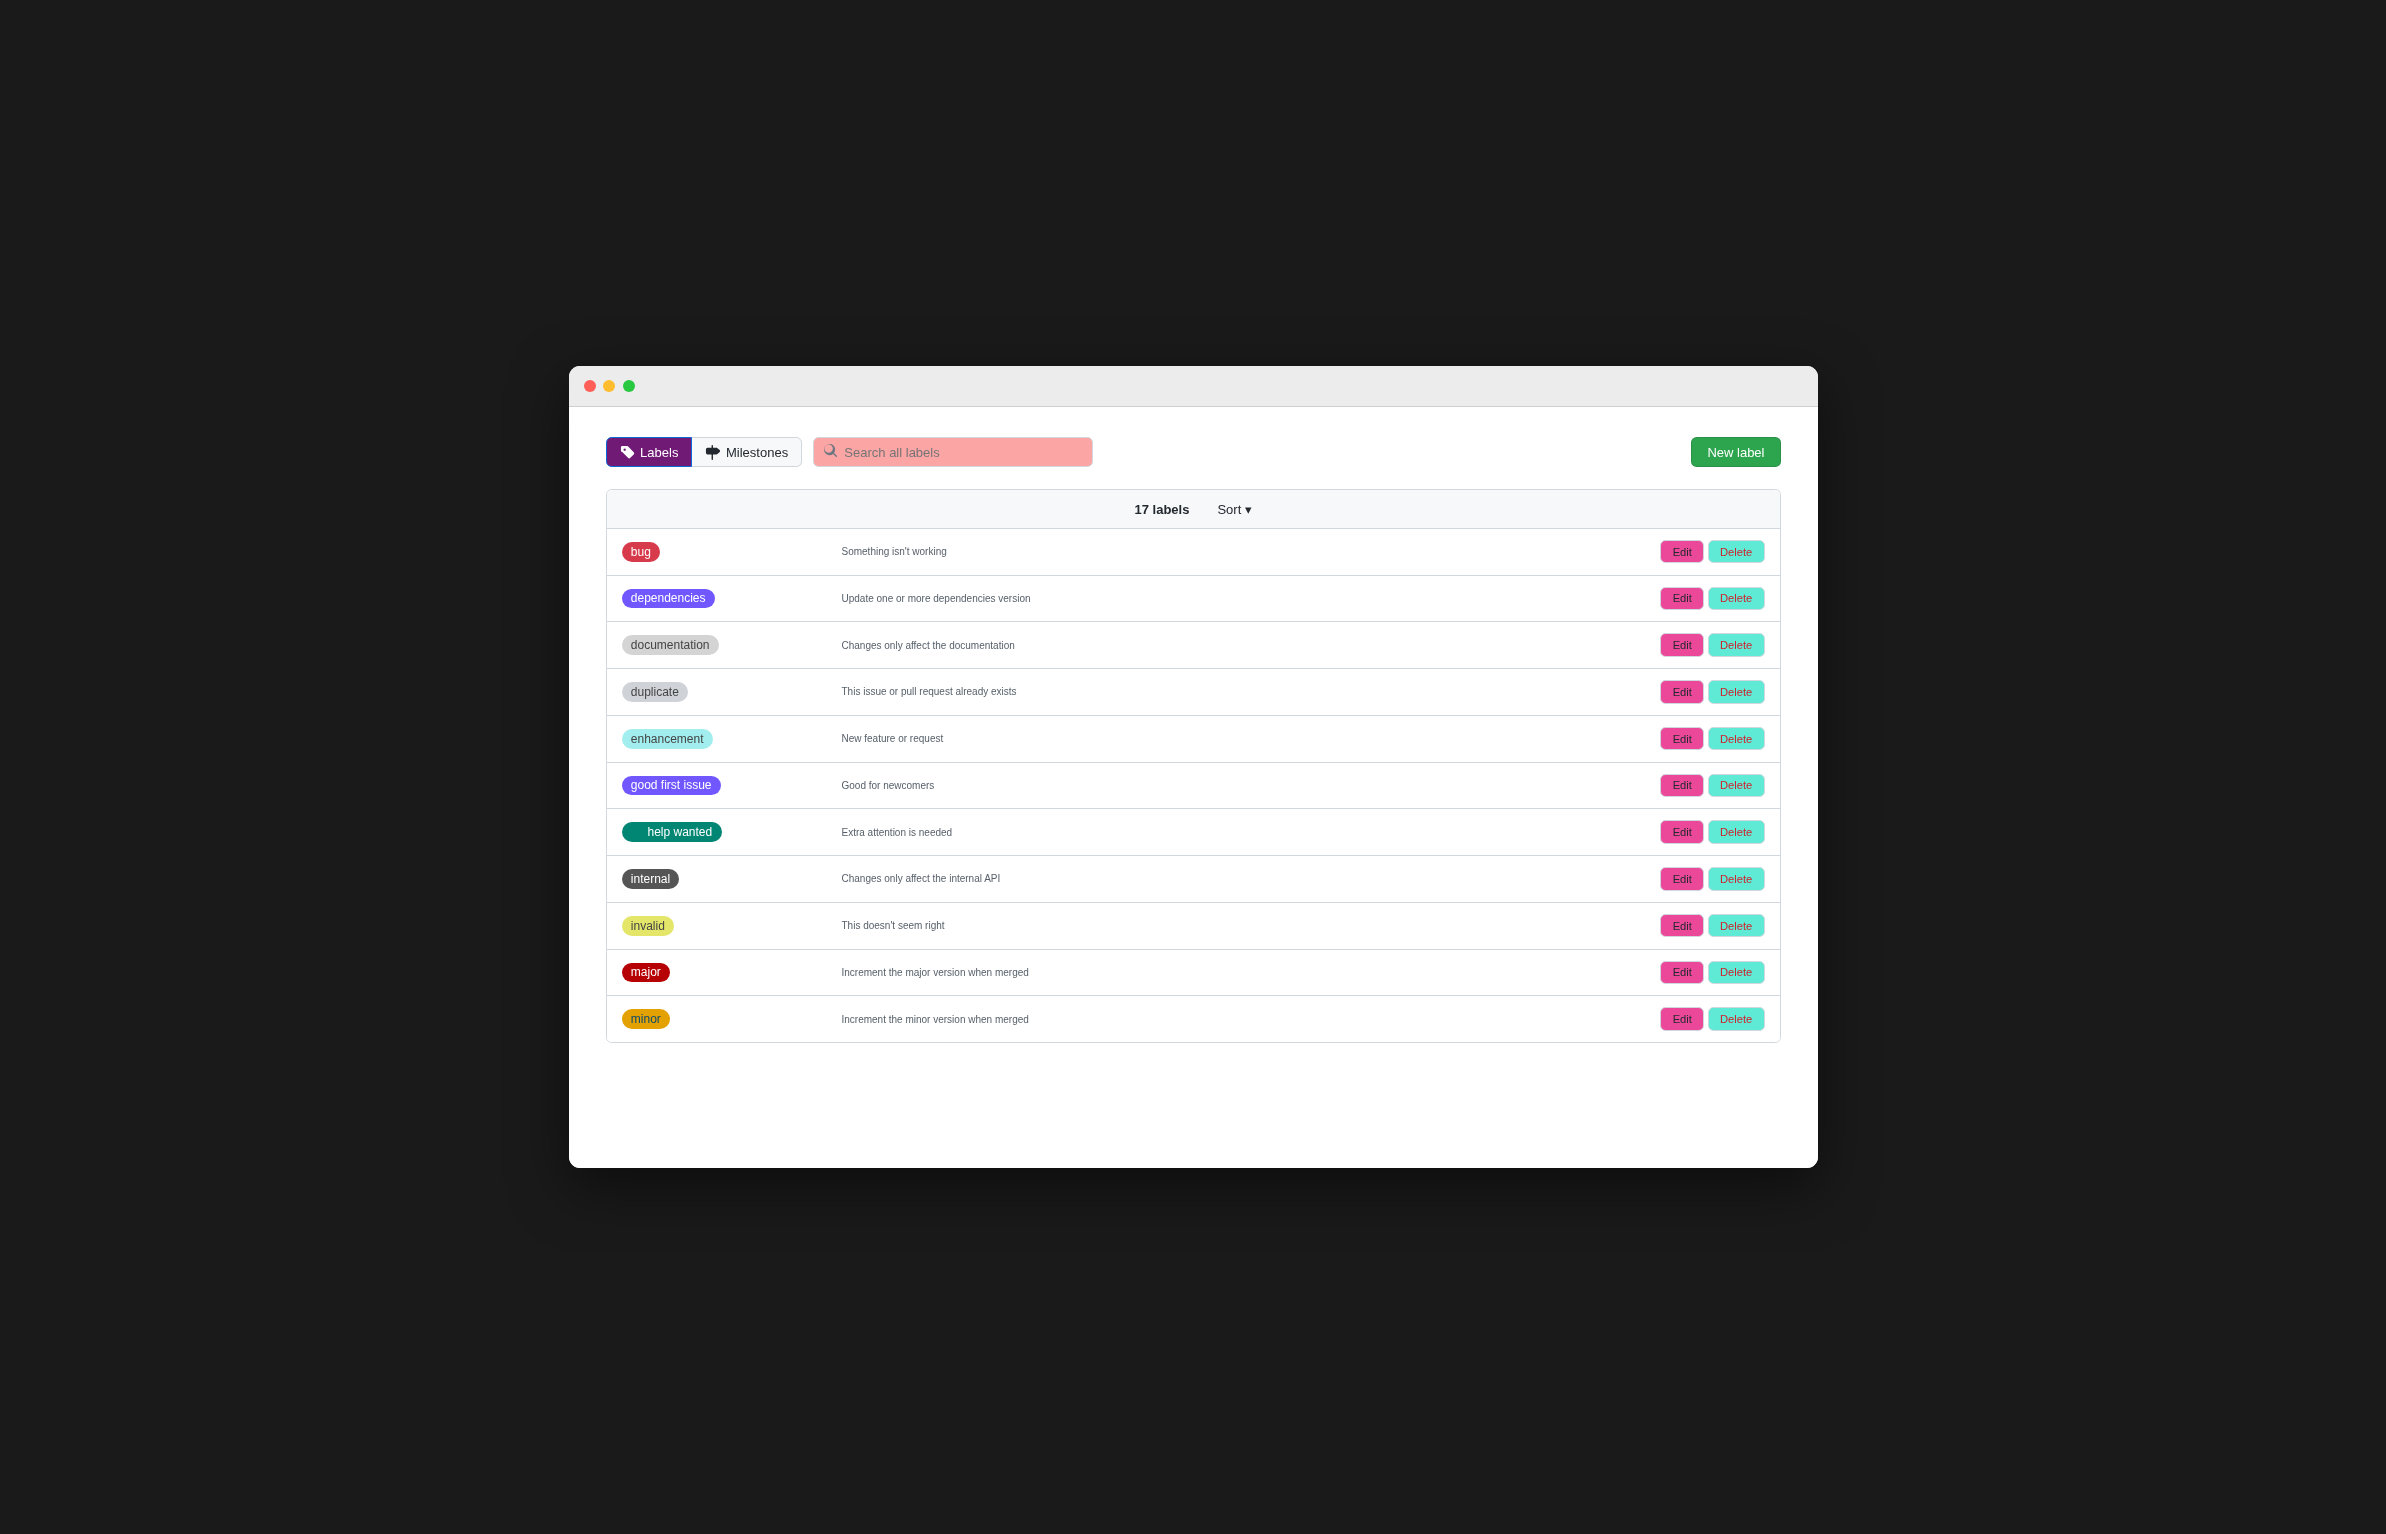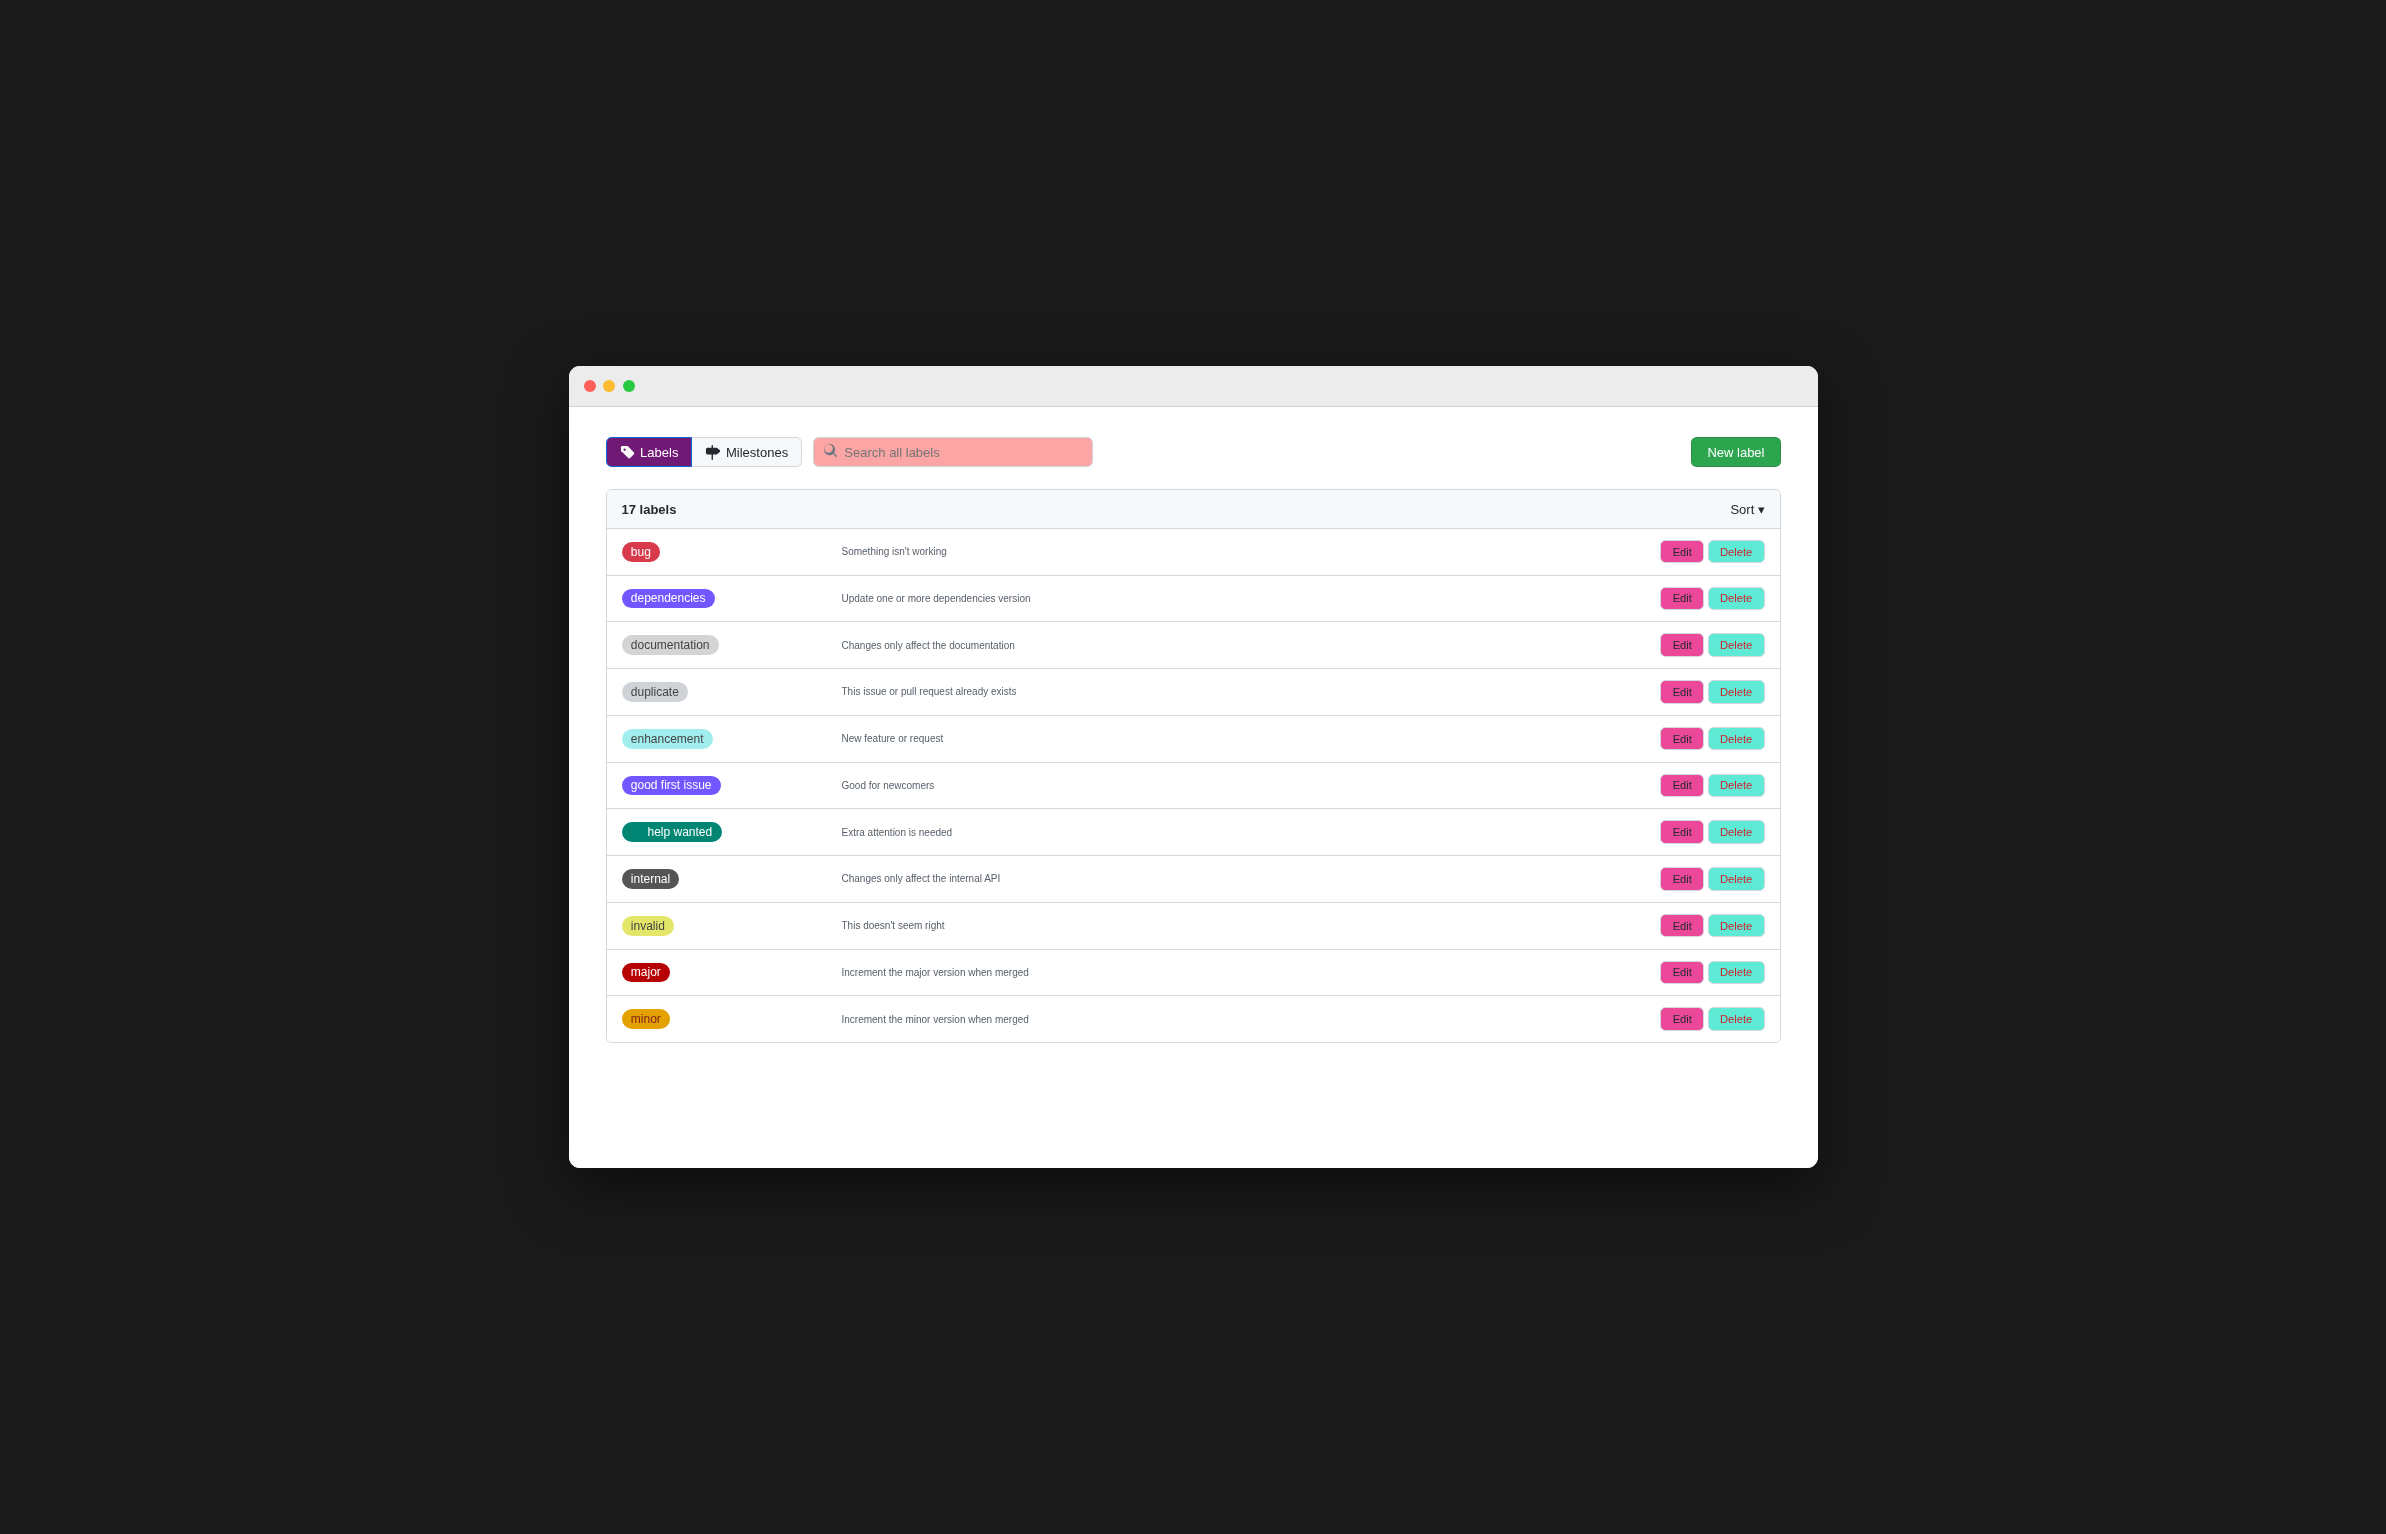--- a/index.html
+++ b/index.html
@@ -128,21 +128,21 @@
       border: 0.9px solid #d0d7de;
       border-radius: 5.6px;
       overflow: hidden;
     }
 
     .labels-header {
       background: #f6f8fa;
       padding: 11.2px 15px;
       display: flex;
       align-items: center;
-      justify-content: space-between;
+      justify-content: center;
       border-bottom: 0.9px solid #d0d7de;
       gap: 28px;
     }
 
     .labels-count {
       font-size: 13px;
       font-weight: 600;
       color: #24292f;
     }
 
@@ -400,21 +400,21 @@
     <div class="label-description">
       Increment the major version when merged
     </div>
     <div class="label-actions">
       <button class="btn-edit">Edit</button>
       <button class="btn-delete">Delete</button>
     </div>
   </div>
           <div class="label-row">
     <div class="label-cell">
-      <span class="label-badge" style="background-color: #e4a202; color: #7f1d1d;">
+      <span class="label-badge" style="background-color: #e4a202; color: #0c4a6e;">
         minor
       </span>
     </div>
     <div class="label-description">
       Increment the minor version when merged
     </div>
     <div class="label-actions">
       <button class="btn-edit">Edit</button>
       <button class="btn-delete">Delete</button>
     </div>

